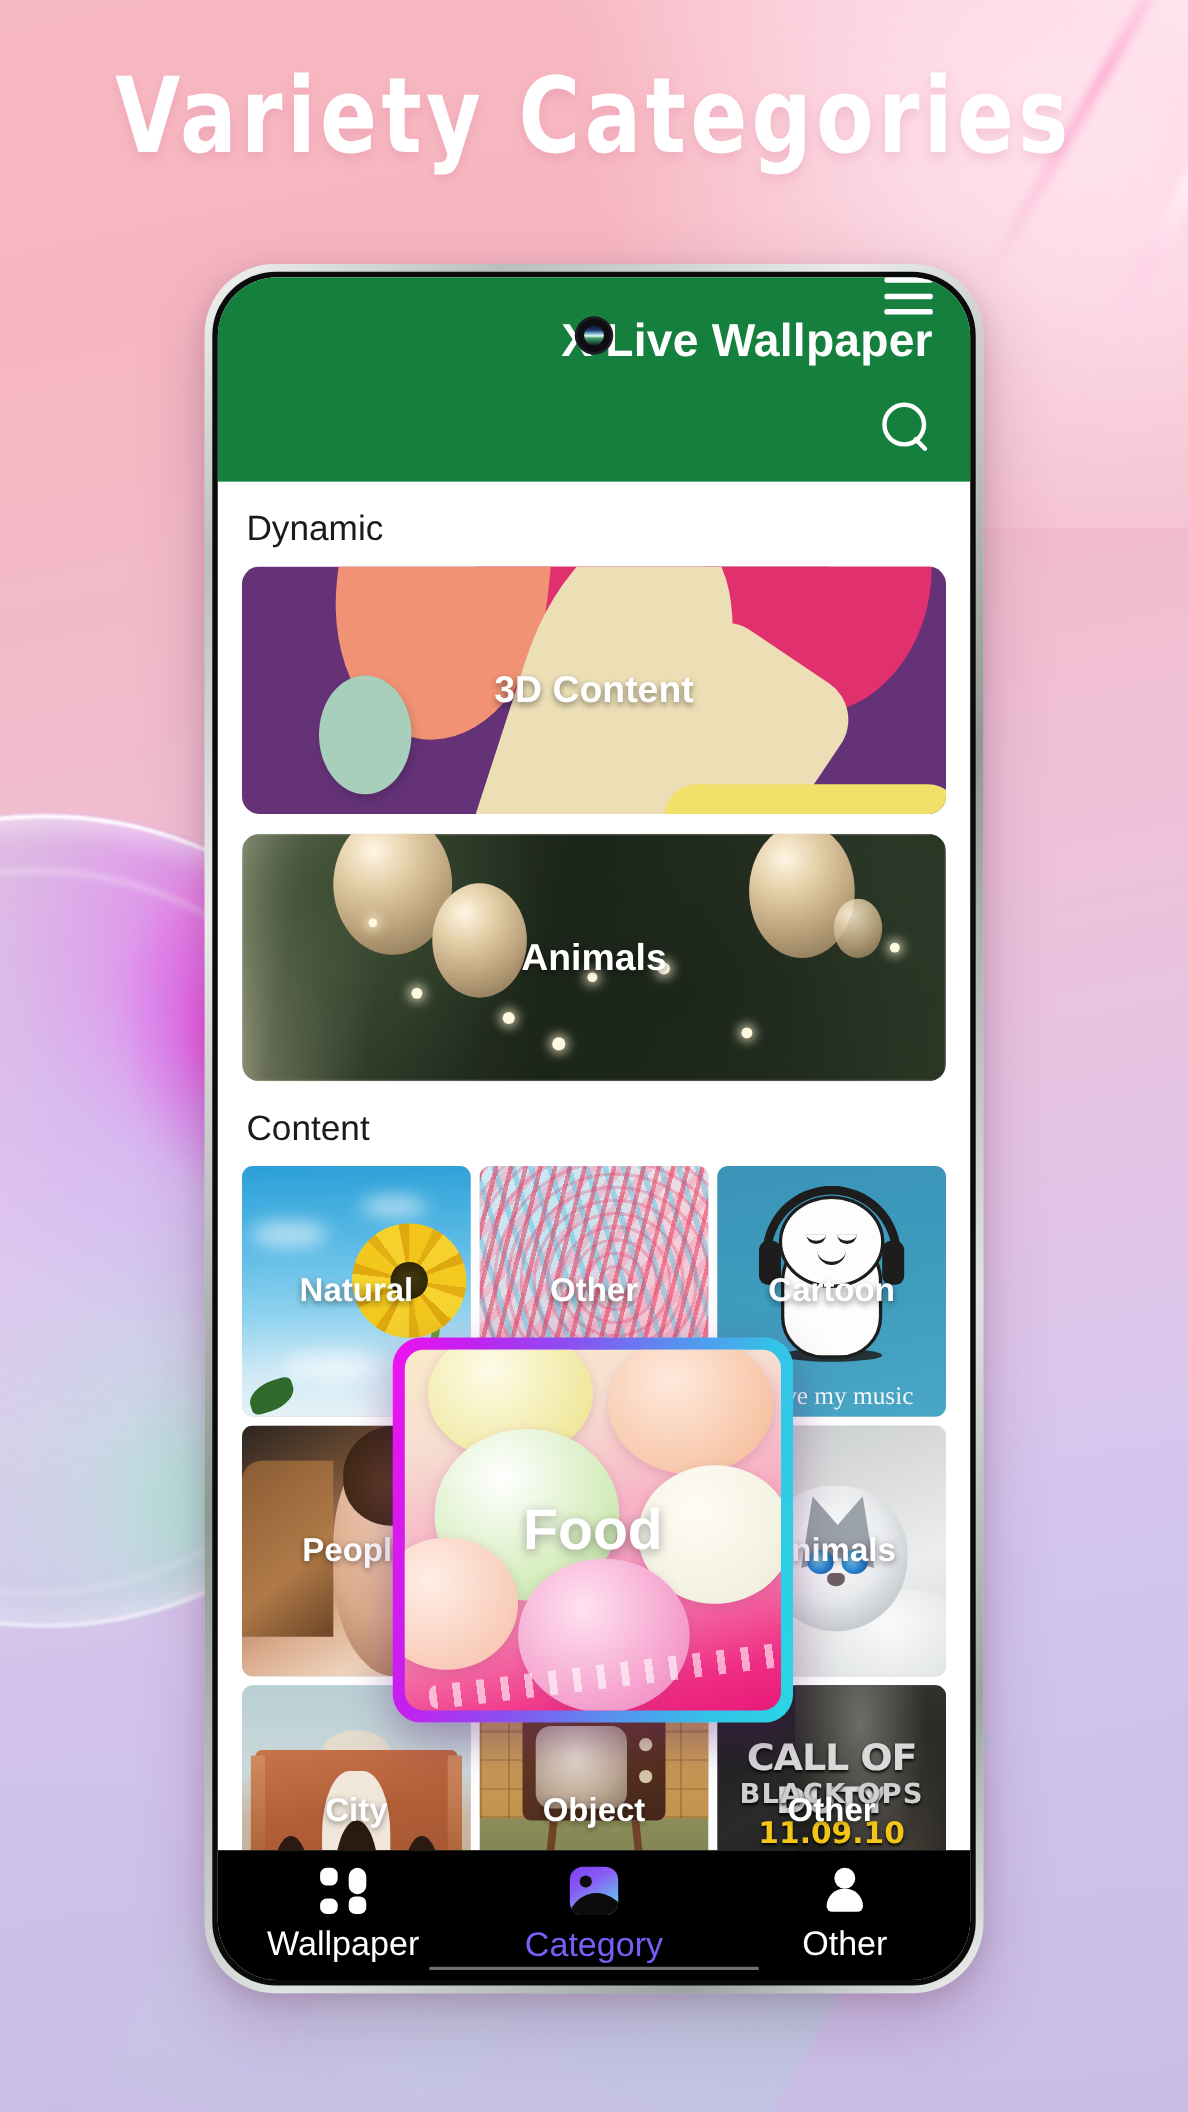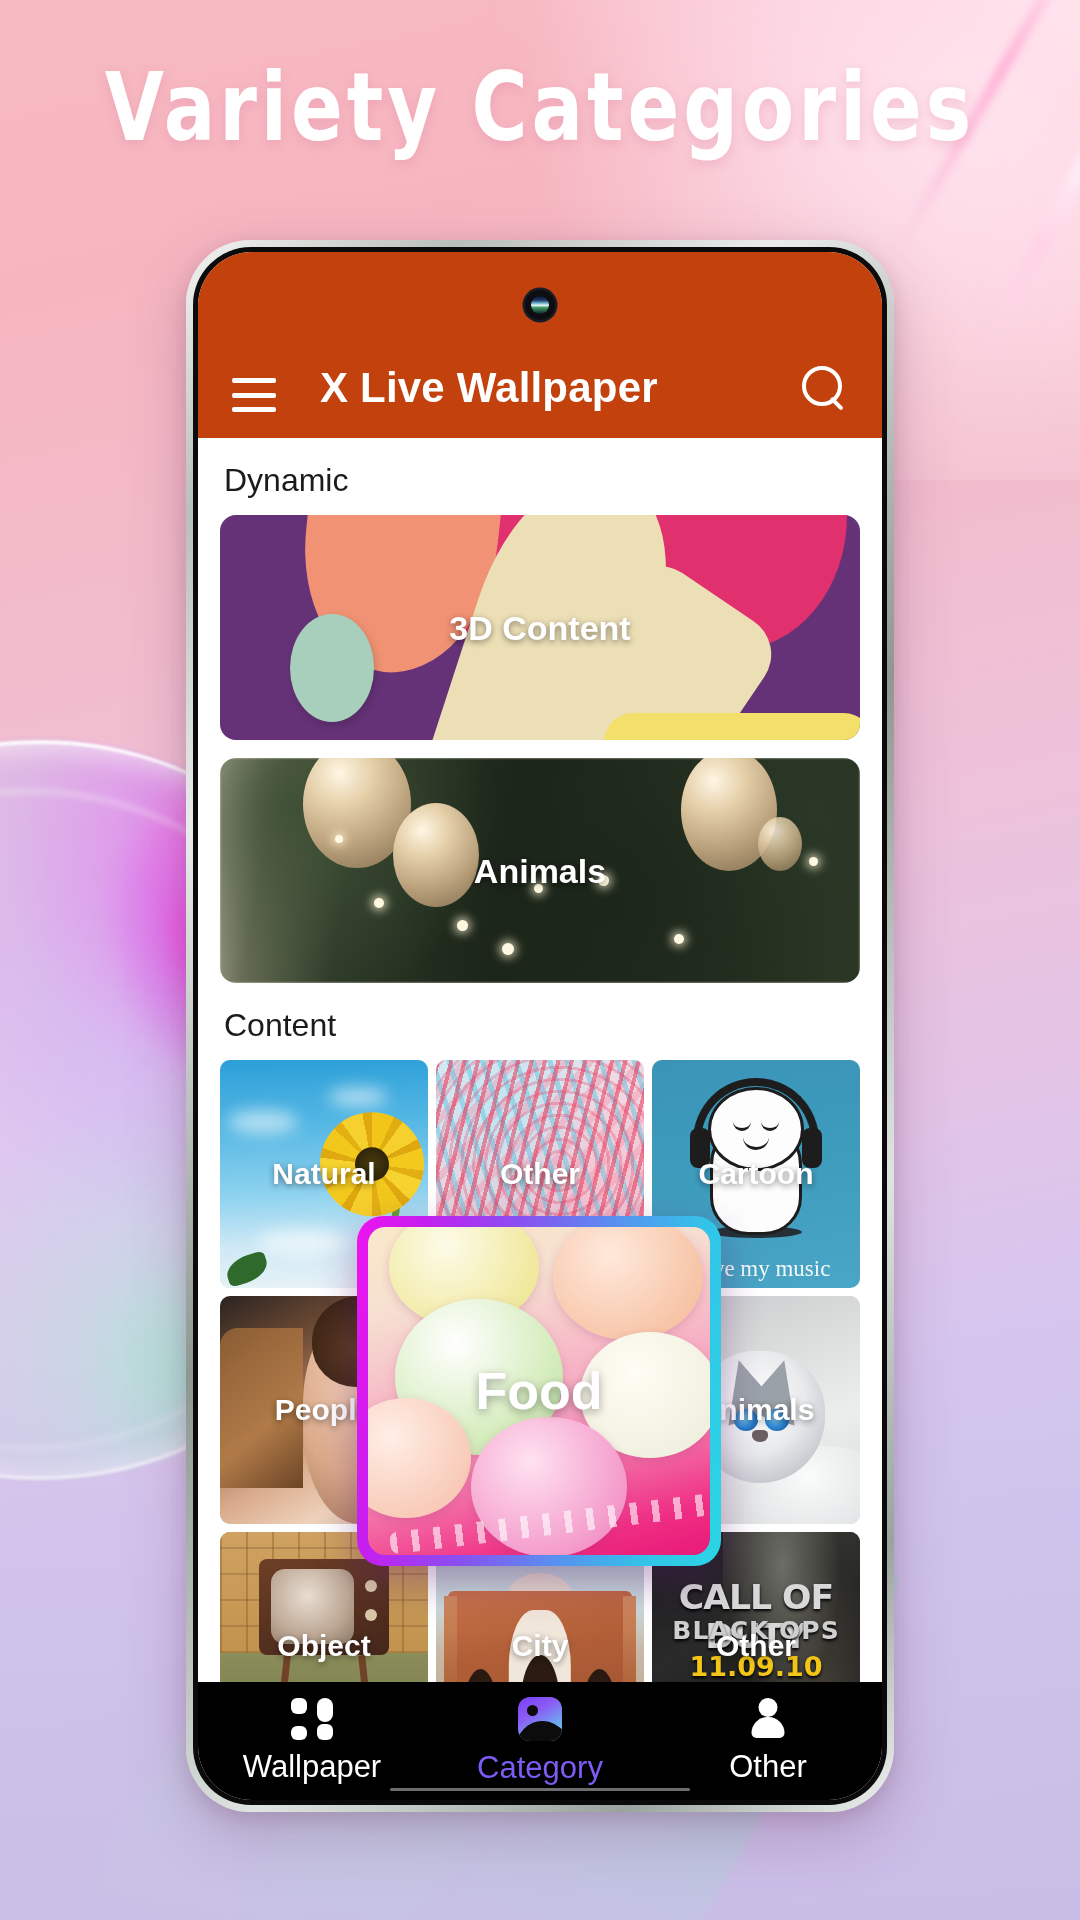--- a/index.html
+++ b/index.html
@@ -125,22 +125,22 @@
   .side-btn{
     position:absolute; right:-3px; width:5px; border-radius:3px;
     background:linear-gradient(180deg,#9aa19c,#cfd5d1,#8f9793);
   }
   .side-btn.b1{ top:330px; height:86px; }
   .side-btn.b2{ top:452px; height:150px; }
 
   
   .appbar{
     position:relative;
-    height:186px; background:#c2410c;
-    display:flex; align-items:flex-end; padding:0 34px 26px 34px;
+    height:186px; background:#15803d;
+    display:flex; align-items:flex-end; padding:0 34px 26px 34px;flex-direction:column;
   }
   .camera{
     position:absolute; left:50%; top:38px; transform:translateX(-50%);
     width:30px; height:30px; border-radius:50%;
     background:#0d0d12;
     box-shadow:0 0 0 2.5px #1c1c24, 0 0 4px 1px rgba(255,255,255,.10);
     display:flex; align-items:center; justify-content:center;
   }
   .camera::after{
     content:""; width:18px; height:18px; border-radius:50%;
@@ -615,46 +615,46 @@
                 <div class="cat-ear r"></div>
                 <div class="cat-eye l"></div>
                 <div class="cat-eye r"></div>
                 <div class="cat-nose"></div>
               </div>
             </div>
             <div class="tile-label">Animals</div>
           </div>
 
           <div class="tile">
+            <div class="a-city">
+              <div class="cy-dome"></div>
+              <div class="cy-building"></div>
+              <div class="cy-minaret l"></div>
+              <div class="cy-minaret r"></div>
+              <div class="cy-iwan"></div>
+              <div class="cy-arch c"></div>
+              <div class="cy-arch l"></div>
+              <div class="cy-arch r"></div>
+
+            </div>
+            <div class="tile-label">City</div>
+          </div>
+
+          <div class="tile">
             <div class="a-object">
               <div class="ob-wall"></div>
               <div class="ob-leg l"></div>
               <div class="ob-leg r"></div>
               <div class="ob-tv">
                 <div class="ob-screen"></div>
                 <div class="ob-knob" style="top:22%;"></div>
                 <div class="ob-knob" style="top:52%;"></div>
               </div>
             </div>
             <div class="tile-label">Object</div>
-          </div>
-
-          <div class="tile">
-            <div class="a-city">
-              <div class="cy-dome"></div>
-              <div class="cy-building"></div>
-              <div class="cy-minaret l"></div>
-              <div class="cy-minaret r"></div>
-              <div class="cy-iwan"></div>
-              <div class="cy-arch c"></div>
-              <div class="cy-arch l"></div>
-              <div class="cy-arch r"></div>
-
-            </div>
-            <div class="tile-label">City</div>
           </div>
 
           <div class="tile">
             <div class="a-other">
               <div class="cod-soldier"></div>
               <div class="cod-title">CALL OF DUTY</div>
               <div class="cod-sub">BLACK OPS</div>
               <div class="cod-date">11.09.10</div>
             </div>
             <div class="tile-label">Other</div>

